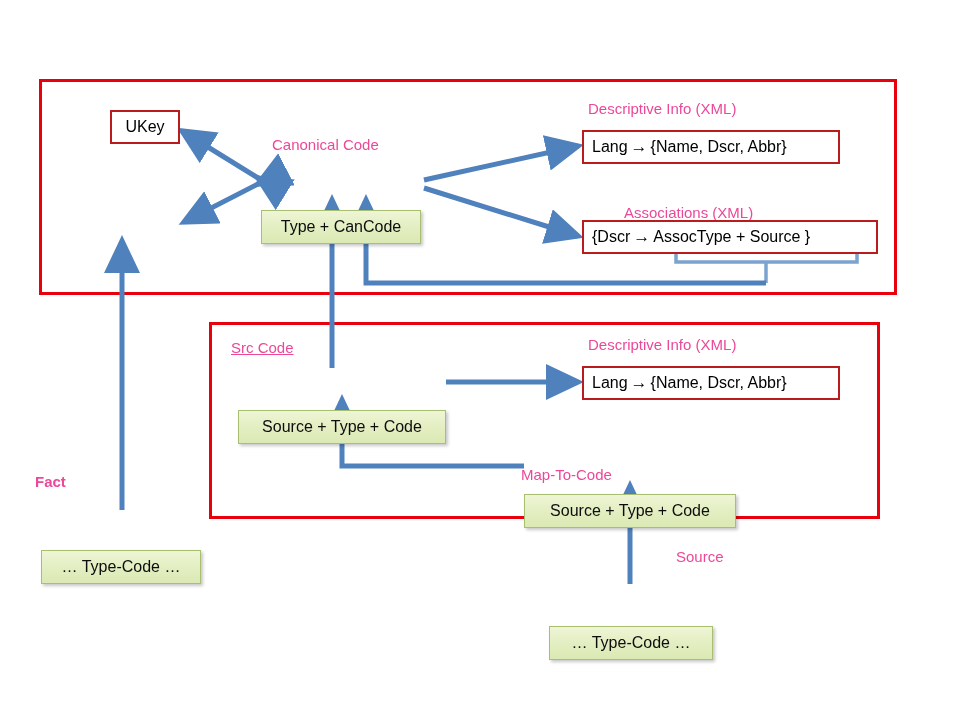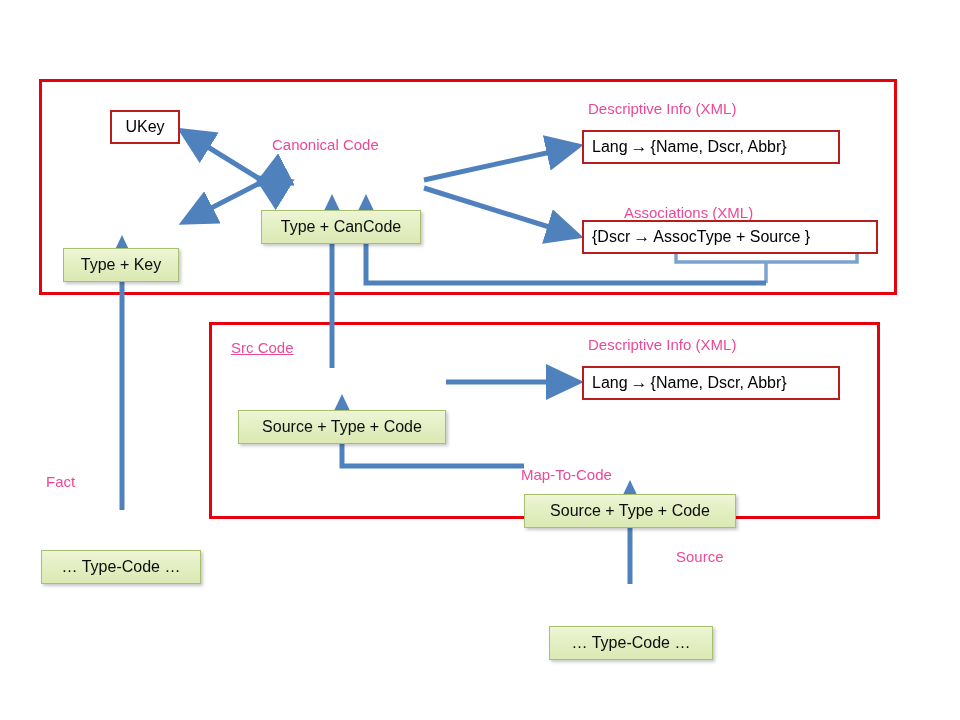--- a/index.html
+++ b/index.html
@@ -105,31 +105,28 @@
   <div class="caption" style="left:588px;top:100px;">Descriptive Info (XML)</div>
 
   <div class="caption" style="left:588px;top:204px;margin-left:36px;">Associations (XML)</div>
 
   <div class="caption" style="left:231px;top:339px;text-decoration:underline;">Src Code</div>
 
   <div class="caption" style="left:588px;top:336px;">Descriptive Info (XML)</div>
 
   <div class="caption" style="left:521px;top:422px;margin-top:44px;">Map-To-Code</div>
 
-  <div class="caption" style="left:46px;top:473px;">Fact</div>
+  <div class="caption" style="left:35px;top:473px;font-weight:bold;">Fact</div>
 
   <div class="caption" style="left:676px;top:548px;">Source</div>
 
   <div class="node white" style="left:110px;top:110px;width:70px;height:34px;">
     <span>UKey</span>
   </div>
 
-  <div class="node green" style="left:63px;top:204px;width:116px;height:34px;">
-    <span>Type + Key</span>
-  </div>
 
   <div class="node green" style="left:261px;top:166px;width:160px;height:34px;">
     <span>Type + CanCode</span>
   </div>
 
   <div class="node white" style="left:582px;top:130px;width:258px;height:34px;padding:0 8px;justify-content:flex-start;">
     <span>Lang</span>
     <span class="arrow-glyph">→</span>
     <span>{Name, Dscr, Abbr}</span>
   </div>

